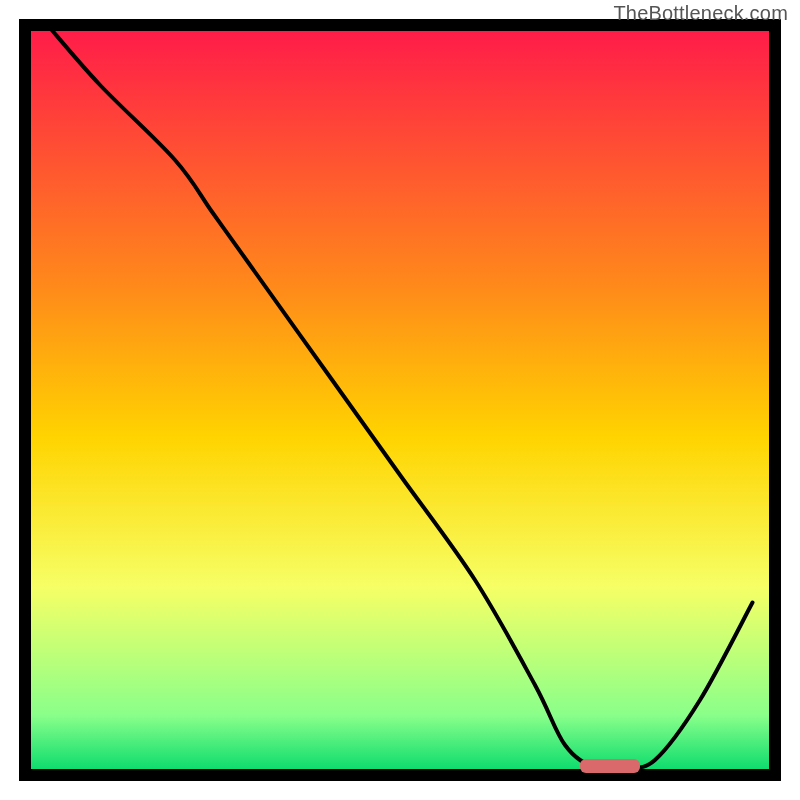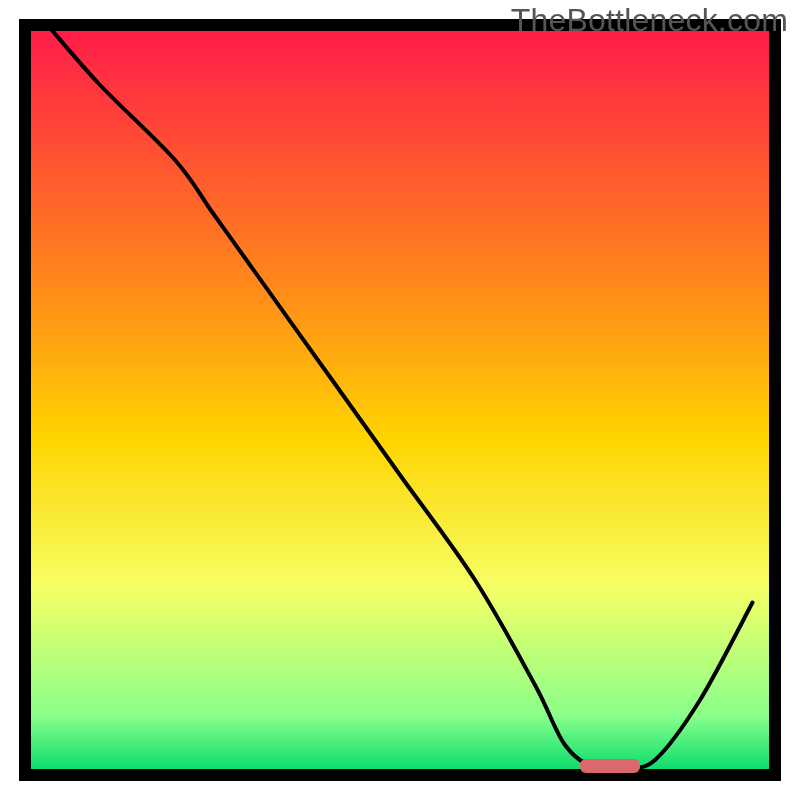--- a/index.html
+++ b/index.html
@@ -13,21 +13,21 @@
   .container {
     position: relative;
     width: 800px;
     height: 800px;
   }
   .watermark {
     position: absolute;
     top: 2px;
     right: 12px;
     color: #555555;
-    font-size: 32px;
+    font-size: 20px;
     font-weight: 500;
     letter-spacing: 0.2px;
   }
   svg {
     display: block;
   }
 </style>
 </head>
 <body>
 

